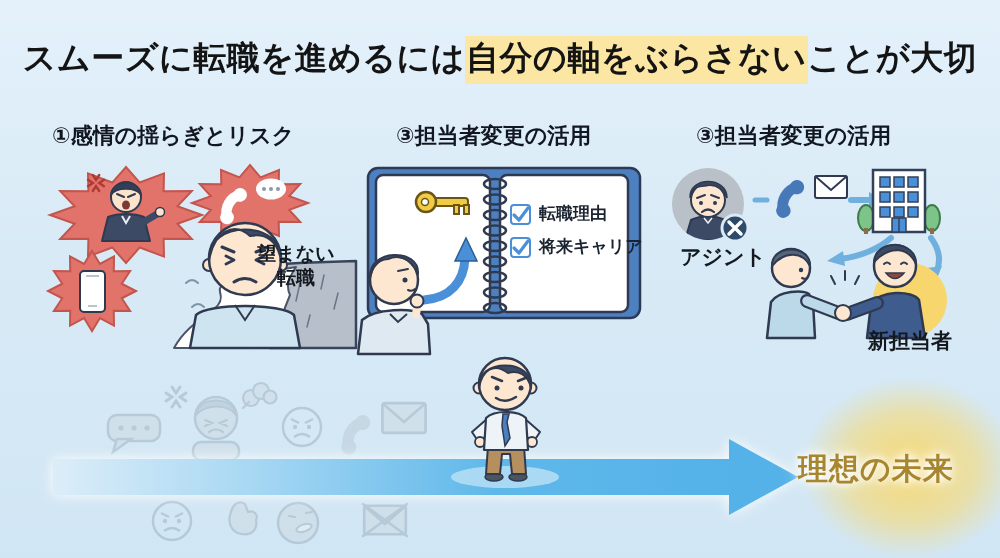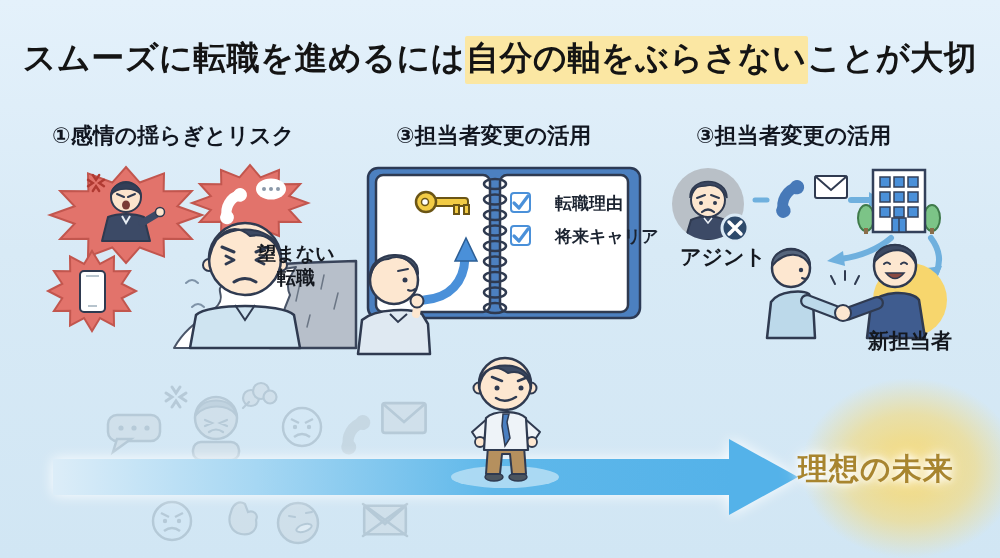--- a/index.html
+++ b/index.html
@@ -20,21 +20,21 @@
     font-size:22px; font-weight:800; color:#111620; white-space:nowrap;
   }
   .caption{
     font-size:19px; font-weight:800; color:#14181f; line-height:1.25;
     text-align:center; white-space:nowrap;
   }
   .small-label{
     font-size:21px; font-weight:800; color:#14181f; white-space:nowrap;
   }
   .checklist{ display:flex; flex-direction:column; }
-  .check-row{ display:flex; align-items:flex-start; height:33px; gap:24px; }
+  .check-row{ display:flex; align-items:flex-end; height:33px; gap:8px; }
   .checkbox{
     width:21px; height:21px; background:#fff; border:2.5px solid #4a90d9;
     border-radius:4px; display:flex; align-items:center; justify-content:center;
     flex:0 0 auto;
   }
   .check-label{ font-size:17px; font-weight:800; color:#1b2330; white-space:nowrap; }
   .goal{
     font-size:30px; font-weight:800; color:#a8852f; letter-spacing:1px; white-space:nowrap;
     text-shadow:0 0 6px #fff, 0 0 12px #fff, 0 0 20px rgba(255,255,255,.9);
   }

